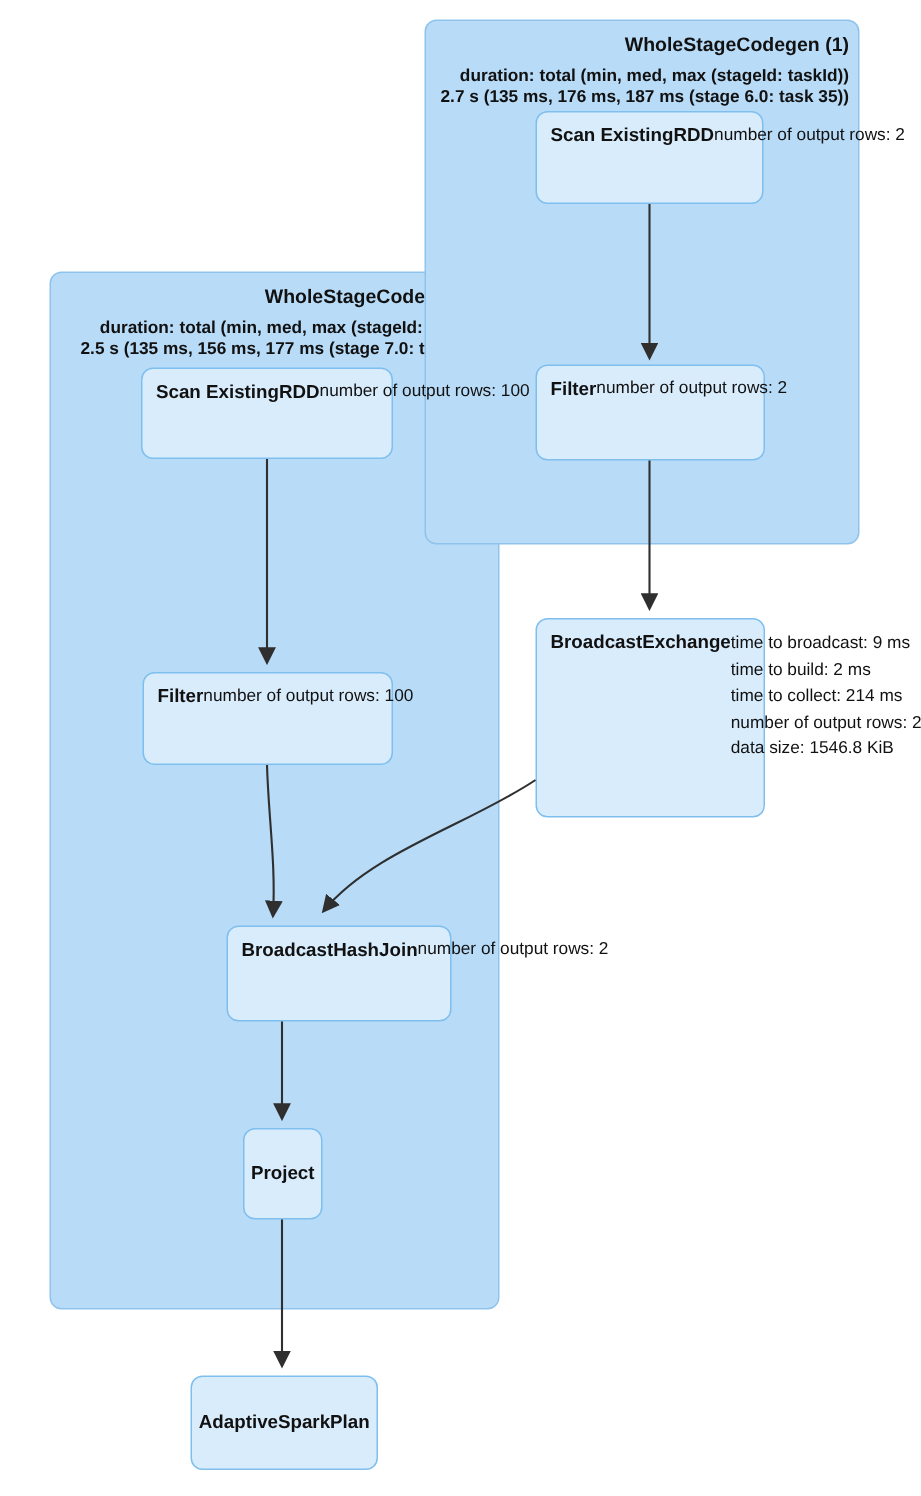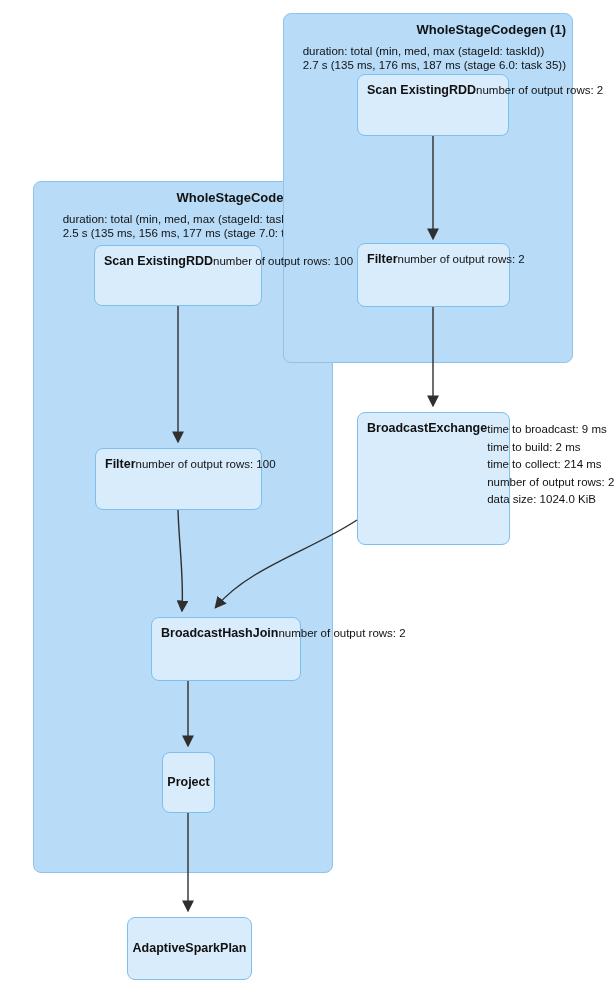--- a/index.html
+++ b/index.html
@@ -36,24 +36,25 @@
   .cluster-label {
     position: absolute;
     top: 8px; right: 6px;
     font-size: 13px;
     font-weight: bold;
     white-space: nowrap;
   }
   .cluster-duration {
     position: absolute;
     top: 30px; right: 6px;
-    text-align: left;
+    text-align: right;
     font-size: 11.5px;
     line-height: 14px;
     white-space: nowrap;
+    font-weight: bold;
   }
   
   .node {
     position: absolute;
     z-index: 3;
     background: var(--node_fill);
     border: 1px solid var(--node_border);
     border-radius: 8px;
     padding: 8px 9px;
     display: flex;
@@ -132,21 +133,21 @@
     <div class="node-metric">number of output rows: 100</div>
   </div>
 
   <div class="node n-bex">
     <div class="node-title">BroadcastExchange</div>
     <ul class="metric-list">
       <li>time to broadcast: 9 ms</li>
       <li>time to build: 2 ms</li>
       <li>time to collect: 214 ms</li>
       <li>number of output rows: 2</li>
-      <li>data size: 1024.0 KiB</li>
+      <li>data size: 1546.8 KiB</li>
     </ul>
   </div>
 
   <div class="node n-bhj">
     <div class="node-title">BroadcastHashJoin</div>
     <div class="node-metric">number of output rows: 2</div>
   </div>
 
   <div class="node n-project">
     <div class="node-title">Project</div>

